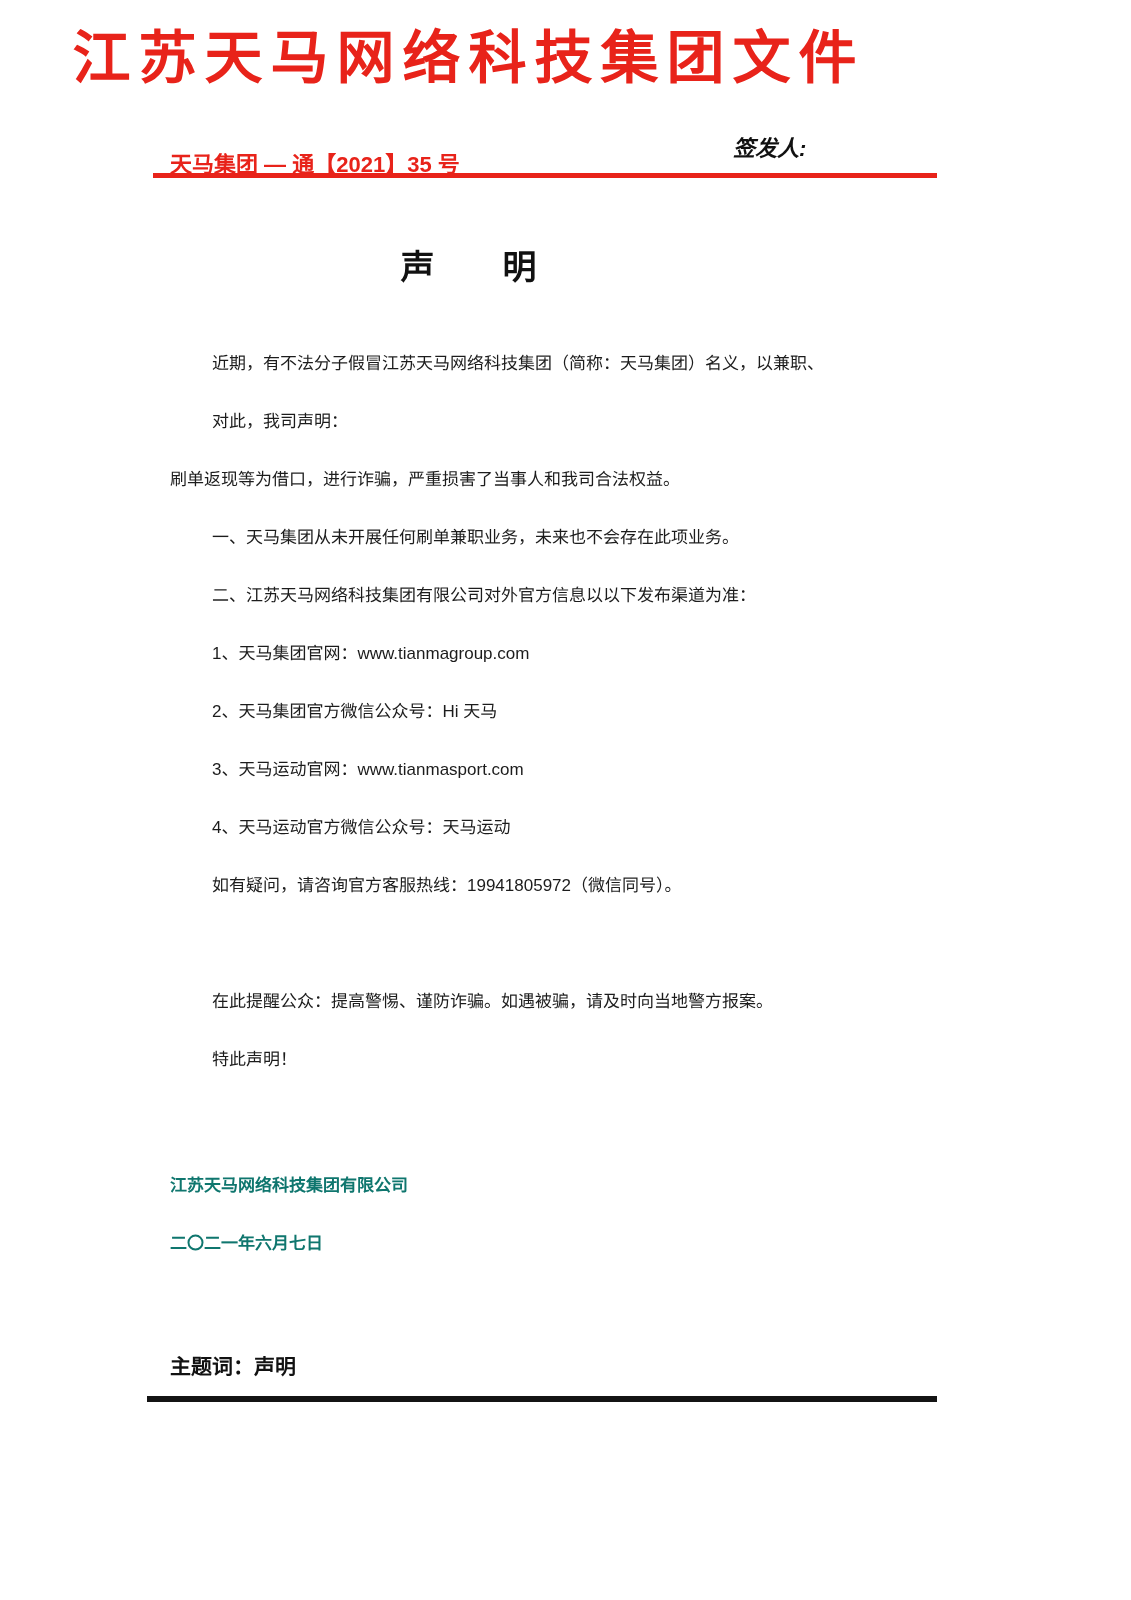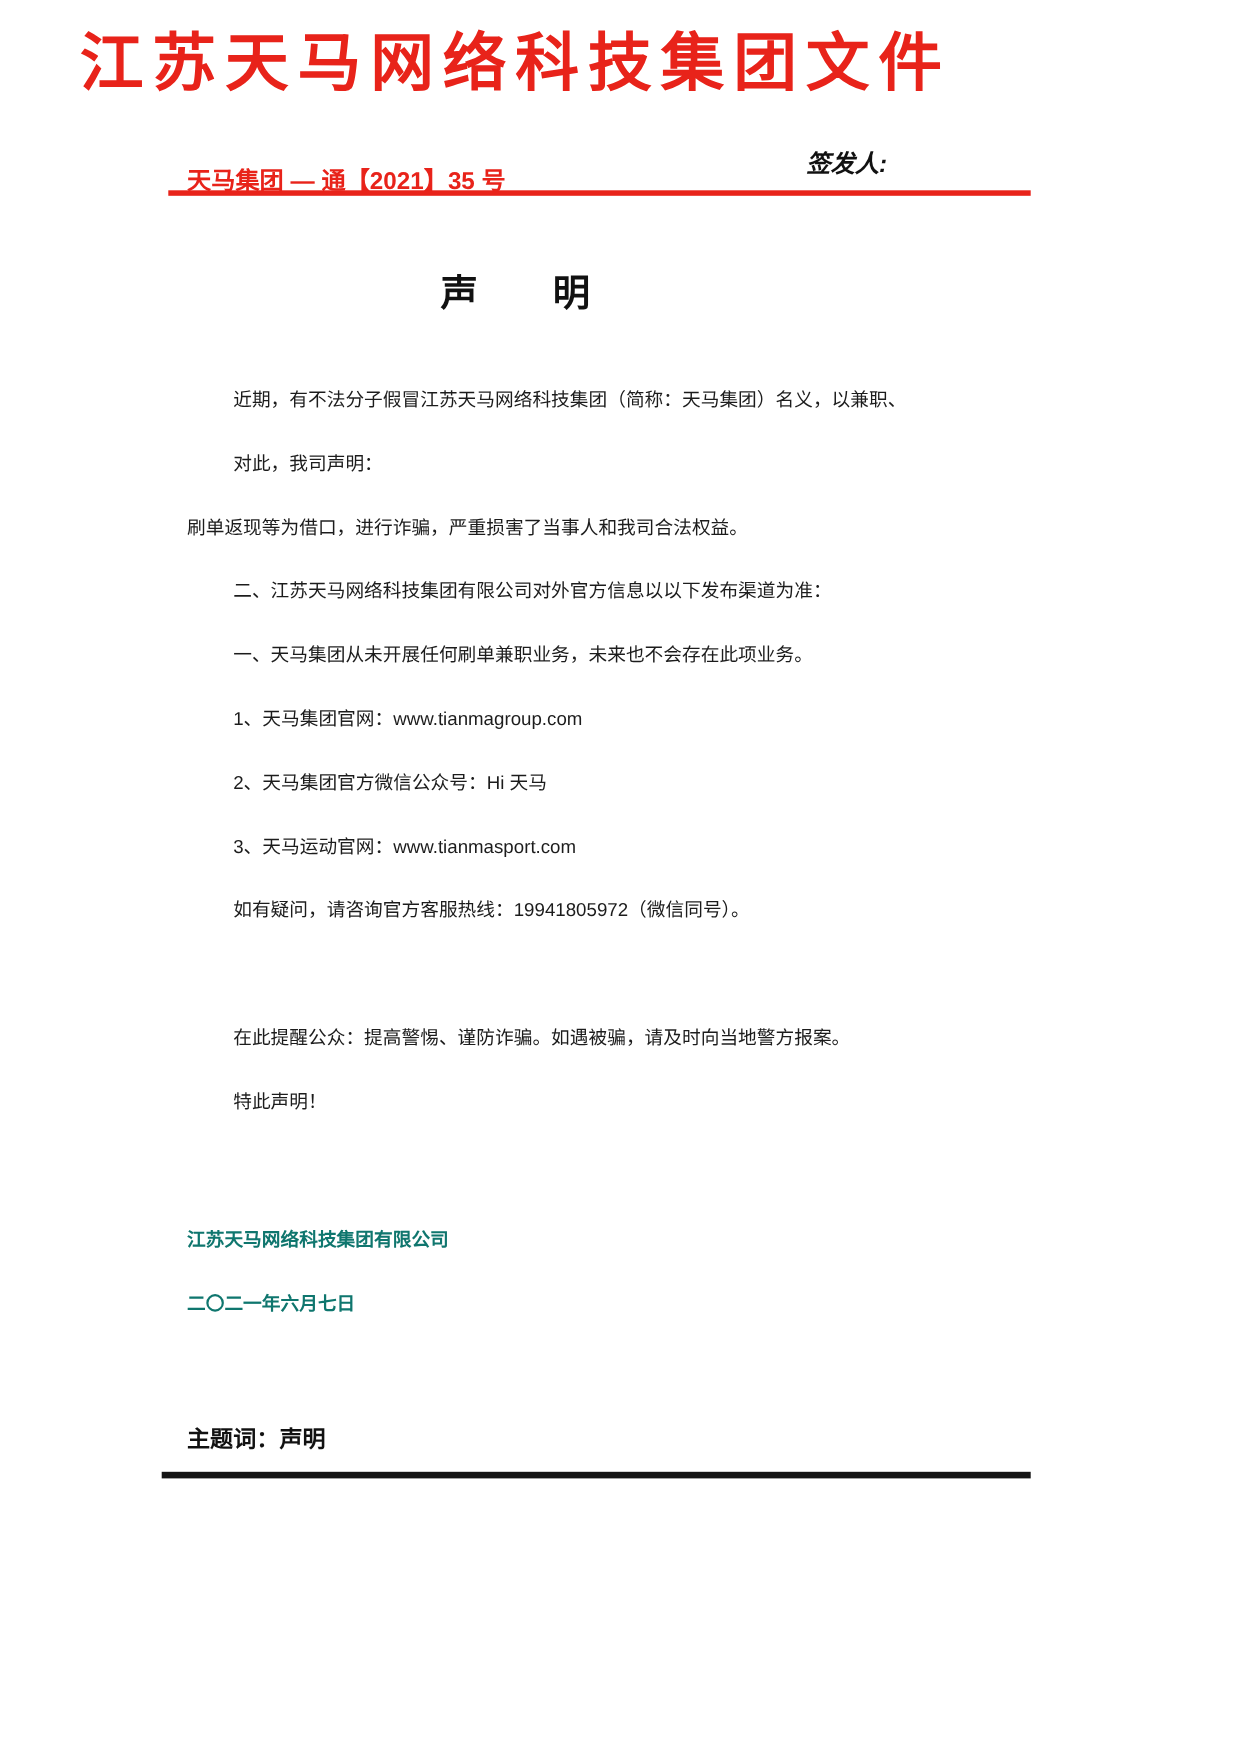--- a/index.html
+++ b/index.html
@@ -124,30 +124,31 @@
   <h2 class="statement-title">声　　明</h2>
 
   <div class="body">
 
       <p class="line indent">近期，有不法分子假冒江苏天马网络科技集团（简称：天马集团）名义，以兼职、</p>
 
       <p class="line indent">对此，我司声明：</p>
 
       <p class="line">刷单返现等为借口，进行诈骗，严重损害了当事人和我司合法权益。</p>
 
+      <p class="line indent">一、天马集团从未开展任何刷单兼职业务，未来也不会存在此项业务。</p>
+
       <p class="line indent">二、江苏天马网络科技集团有限公司对外官方信息以以下发布渠道为准：</p>
-
-      <p class="line indent">一、天马集团从未开展任何刷单兼职业务，未来也不会存在此项业务。</p>
 
       <p class="line indent">1、天马集团官网：www.tianmagroup.com</p>
 
       <p class="line indent">2、天马集团官方微信公众号：Hi 天马</p>
 
       <p class="line indent">3、天马运动官网：www.tianmasport.com</p>
 
+      <p class="line indent">4、天马运动官方微信公众号：天马运动</p>
 
       <p class="line indent">如有疑问，请咨询官方客服热线：19941805972（微信同号）。</p>
 
       <p class="line spacer"></p>
 
       <p class="line indent">在此提醒公众：提高警惕、谨防诈骗。如遇被骗，请及时向当地警方报案。</p>
 
       <p class="line indent">特此声明！</p>
 
     <div class="signature">

